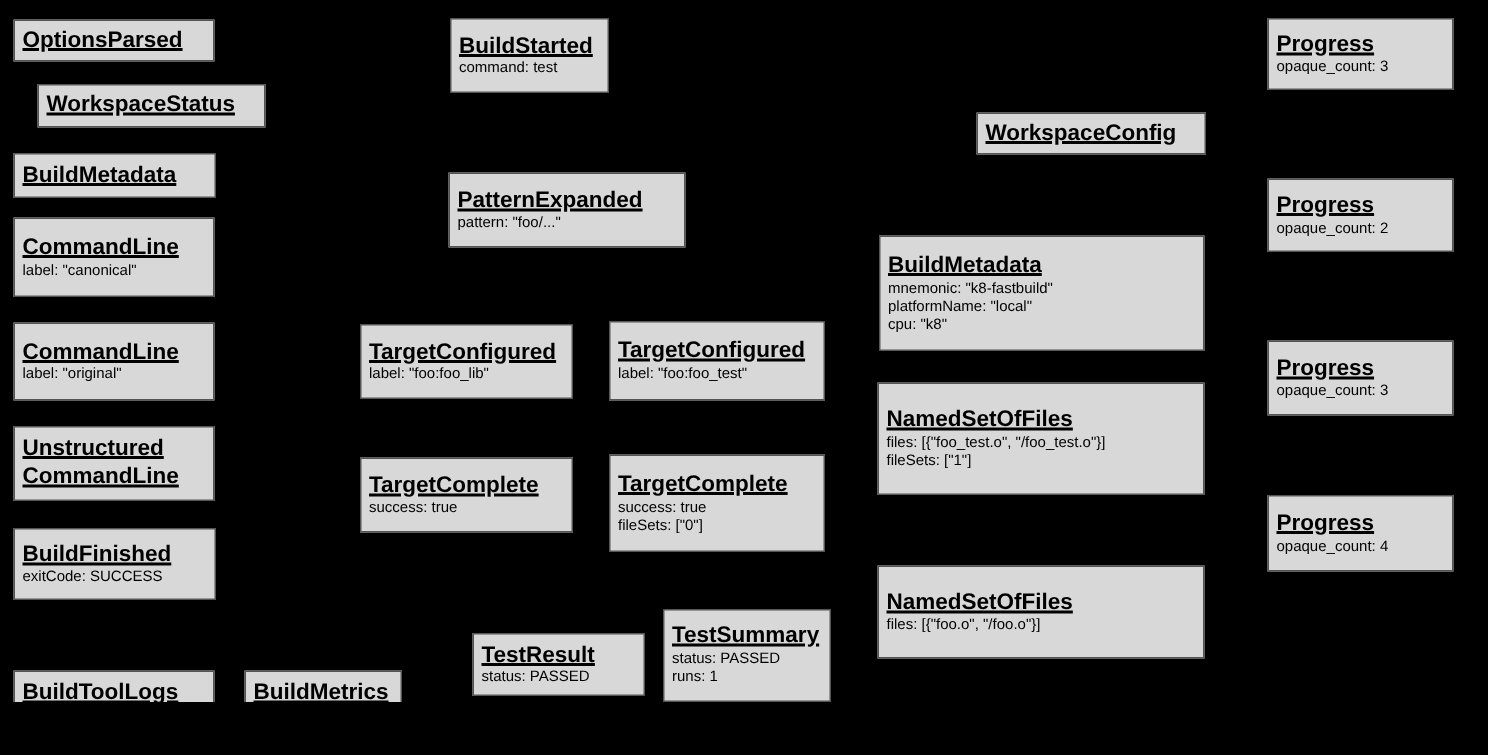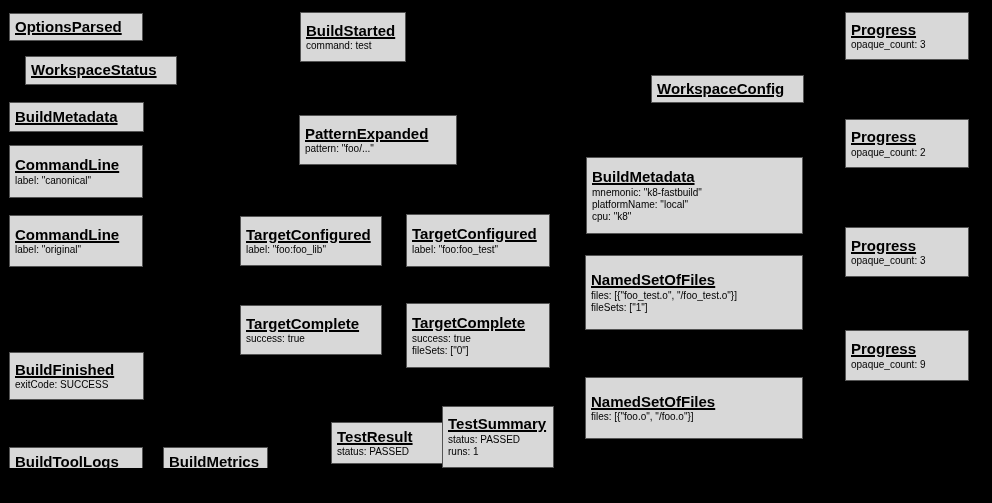--- a/index.html
+++ b/index.html
@@ -59,20 +59,23 @@
   <div class="node" style="left:9px;top:145px;width:134px;height:53px">
     <div class="t">CommandLine</div>
     <div class="l">label: "canonical"</div>
   </div>
 
   <div class="node" style="left:9px;top:215px;width:134px;height:52px">
     <div class="t">CommandLine</div>
     <div class="l">label: "original"</div>
   </div>
 
+  <div class="node" style="left:9px;top:284px;width:134px;height:50px">
+    <div class="t">Unstructured CommandLine</div>
+  </div>
 
   <div class="node" style="left:9px;top:352px;width:135px;height:48px">
     <div class="t">BuildFinished</div>
     <div class="l">exitCode: SUCCESS</div>
   </div>
 
   <div class="node" style="left:9px;top:447px;width:134px;height:30px">
     <div class="t">BuildToolLogs</div>
   </div>
 
@@ -104,21 +107,21 @@
     <div class="t">TargetComplete</div>
     <div class="l">success: true</div>
   </div>
 
   <div class="node" style="left:406px;top:303px;width:144px;height:65px">
     <div class="t">TargetComplete</div>
     <div class="l">success: true</div>
     <div class="l">fileSets: ["0"]</div>
   </div>
 
-  <div class="node" style="left:331px;top:422px;width:115px;height:42px">
+  <div class="node" style="left:315px;top:422px;width:115px;height:42px">
     <div class="t">TestResult</div>
     <div class="l">status: PASSED</div>
   </div>
 
   <div class="node" style="left:442px;top:406px;width:112px;height:62px">
     <div class="t">TestSummary</div>
     <div class="l">status: PASSED</div>
     <div class="l">runs: 1</div>
   </div>
 
@@ -154,16 +157,16 @@
     <div class="l">opaque_count: 2</div>
   </div>
 
   <div class="node" style="left:845px;top:227px;width:124px;height:50px">
     <div class="t">Progress</div>
     <div class="l">opaque_count: 3</div>
   </div>
 
   <div class="node" style="left:845px;top:330px;width:124px;height:51px">
     <div class="t">Progress</div>
-    <div class="l">opaque_count: 9</div>
+    <div class="l">opaque_count: 4</div>
   </div>
 
 </div>
 
 </body></html>

